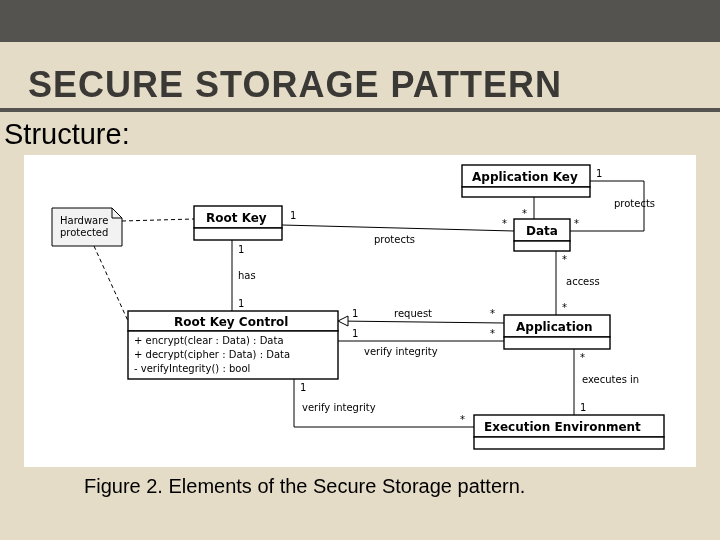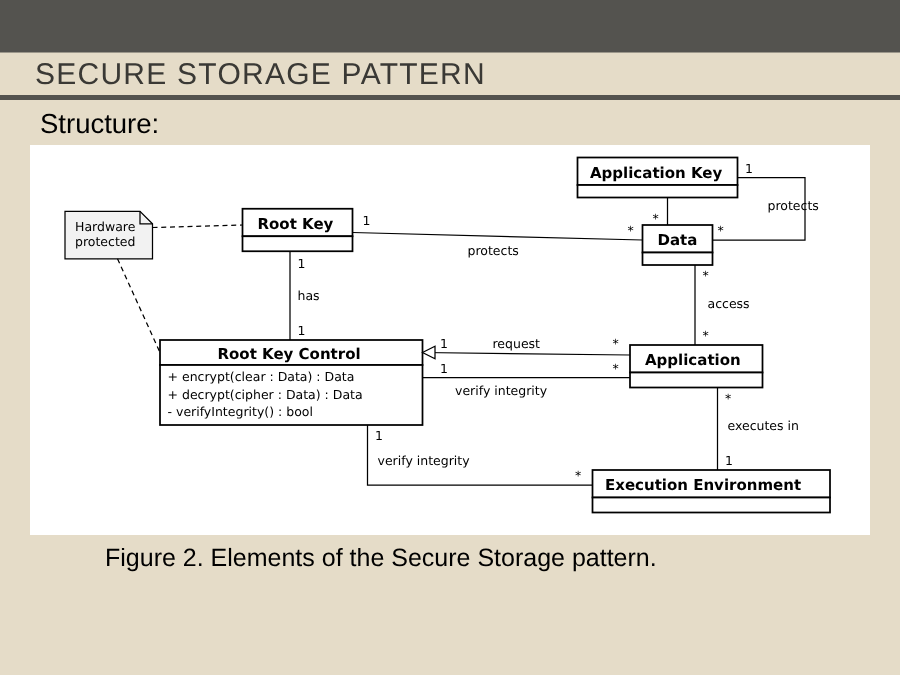--- a/index.html
+++ b/index.html
@@ -1,19 +1,19 @@
 <!DOCTYPE html>
 <html><head>
 <meta charset="utf-8">
 <style>
   html,body{margin:0;padding:0;width:720px;height:540px;background:#e5dcc8;font-family:'Trebuchet MS','Lucida Sans',sans-serif;overflow:hidden}
   .top-band{background:#54534f;height:42px}
-  .title-bar{padding:4px 28px 2px;color:#3a3935;font-weight:normal;font-size:24px;letter-spacing:1px}
+  .title-bar{padding:22px 28px 2px;color:#3a3935;font-weight:bold;font-size:36px;letter-spacing:1px}
   .rule{height:4px;background:#54534f;margin:0}
-  .subtitle{padding:6px 32px 4px;font-size:22px}
+  .subtitle{padding:6px 4px 4px;font-size:29px}
   .diagram-wrap{background:#fff;margin:0 24px;padding:6px 10px 10px;position:relative;height:296px}
   .caption{padding:8px 0 0 84px;font-size:20px;font-family:Arial,Helvetica,sans-serif}
   svg{display:block}
   .cls-box{fill:#fff;stroke:#000;stroke-width:1.4}
   .cls-text{font-family:'DejaVu Sans','Lucida Sans',sans-serif;font-weight:bold;font-size:12px}
   .cls-op{font-family:'DejaVu Sans',sans-serif;font-size:10px}
   .lbl{font-family:'DejaVu Sans',sans-serif;font-size:10px;fill:#000}
   .note{fill:#f2f2f2;stroke:#000;stroke-width:1}
   .assoc{stroke:#000;stroke-width:1;fill:none}
   .dash{stroke:#000;stroke-width:1;fill:none;stroke-dasharray:4 3}

